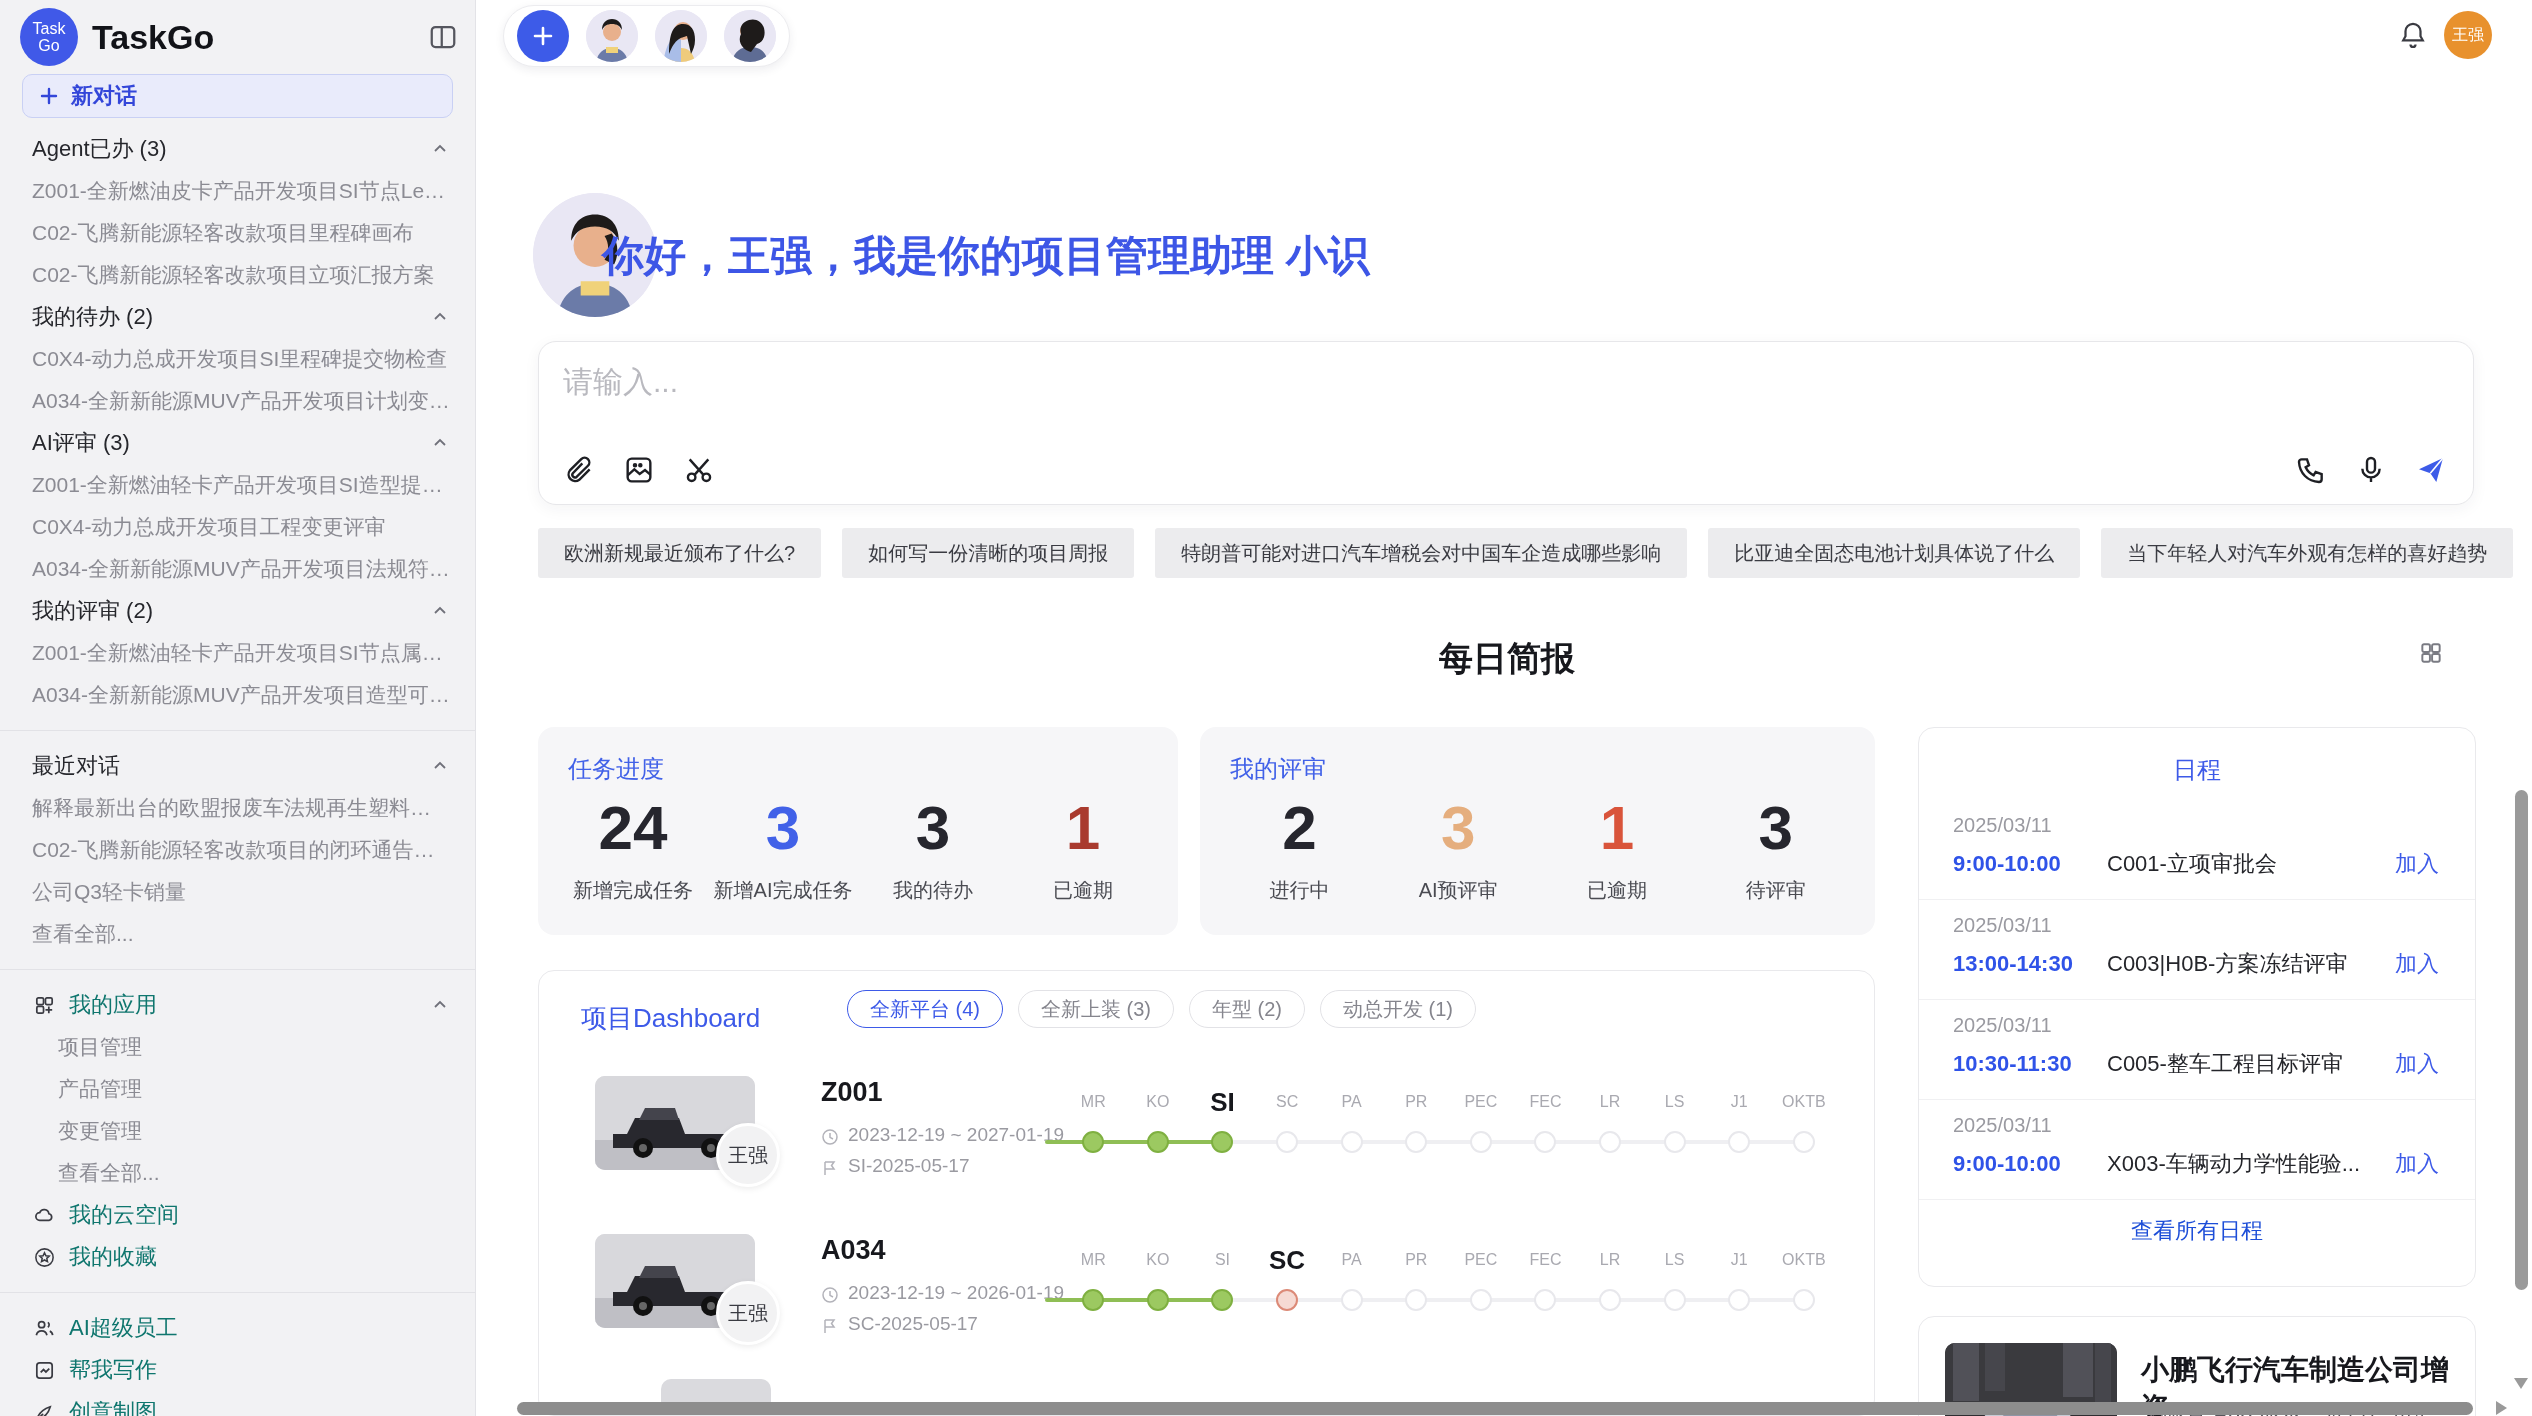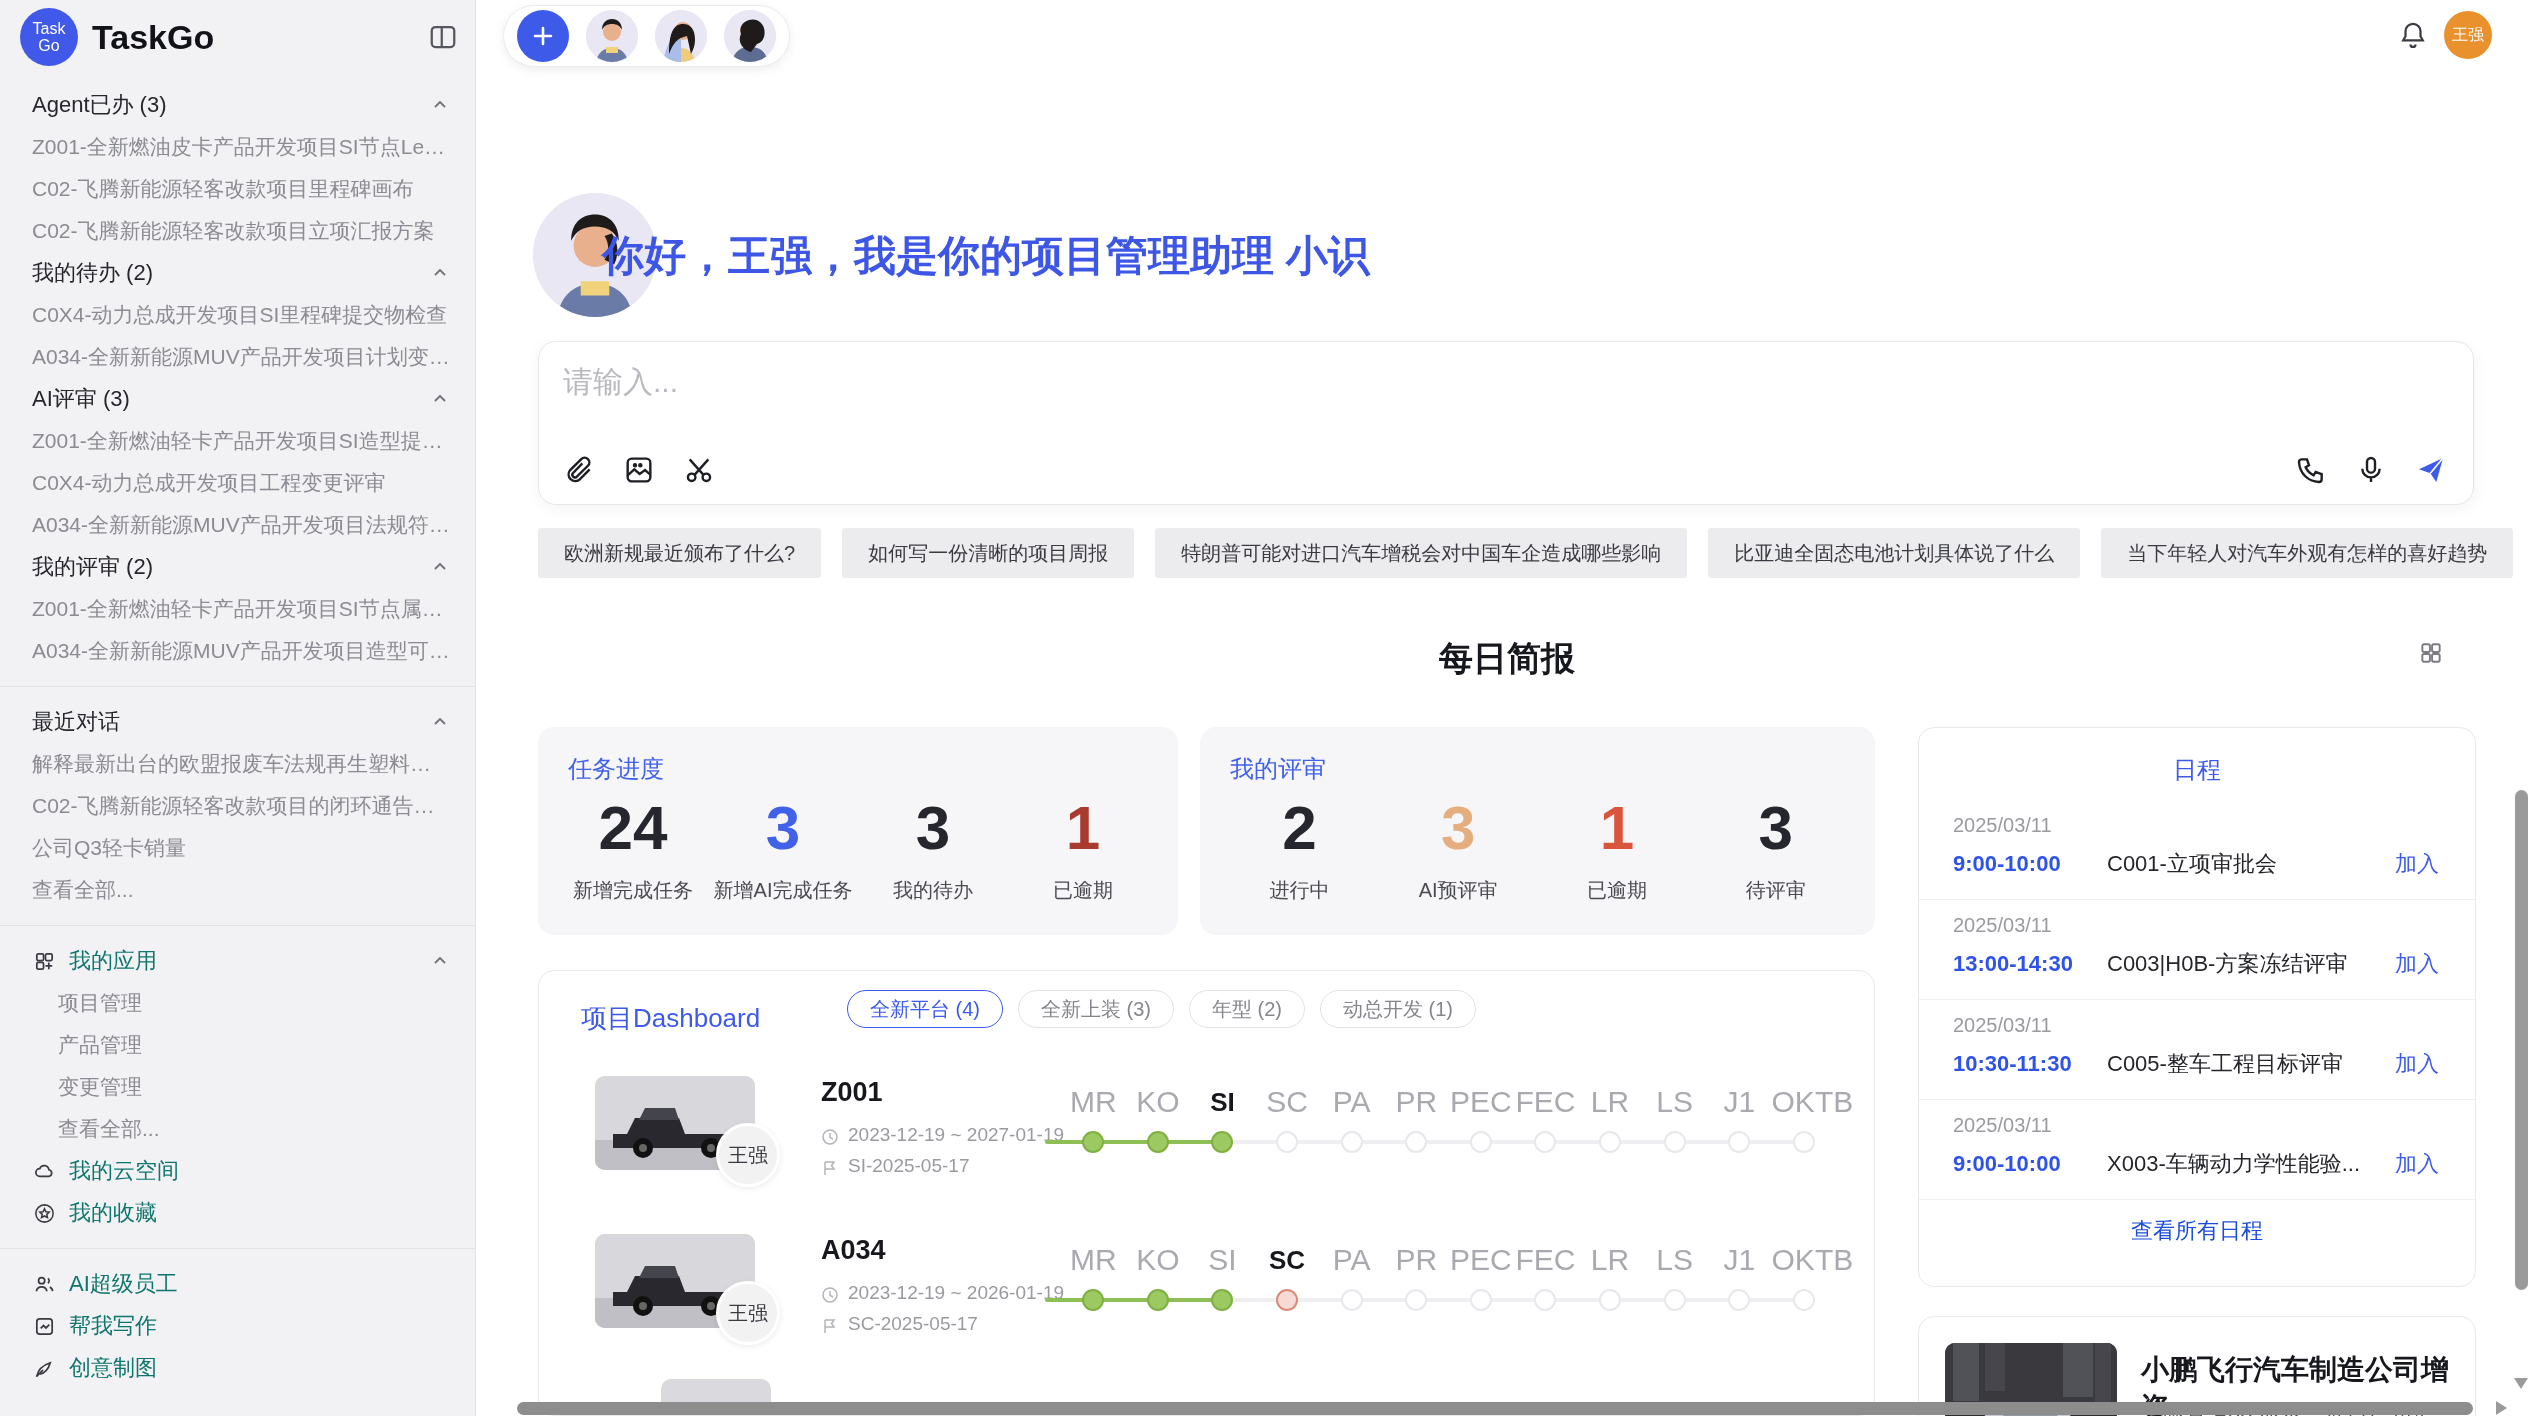--- a/index.html
+++ b/index.html
@@ -91,21 +91,21 @@
   .truck { position:absolute; left:56px; top:5px; width:160px; height:94px; border-radius:10px; overflow:hidden; background:#DADADE; }
   .owner-badge { position:absolute; left:177px; top:52px; width:64px; height:64px; border-radius:50%;
     background:#F2F2F3; border:3px solid #fff; display:flex; align-items:center; justify-content:center;
     font-size:20px; color:#3A3B42; box-shadow:0 2px 6px rgba(0,0,0,.08); }
   .proj-code { position:absolute; left:282px; top:6px; font-size:27px; font-weight:700; color:#17181D; }
   .proj-meta { position:absolute; left:282px; display:flex; align-items:flex-end; gap:9px; font-size:19px; color:#9A9AA1; }
   .proj-meta.m1 { top:53px; } .proj-meta.m2 { top:84px; }
   .proj-meta .ic { width:18px; height:18px; color:#B3B3BA; }
   .timeline { position:absolute; left:522px; top:14px; width:780px; }
   .ms-labels { display:flex; height:34px; }
-  .ms-labels span { width:64.6px; text-align:center; line-height:34px; font-size:30px; color:#A9A9B0; }
+  .ms-labels span { width:64.6px; text-align:center; line-height:34px; font-size:16px; color:#A9A9B0; }
   .proj.r1 .ms-labels span:nth-child(3), .proj.r2 .ms-labels span:nth-child(4)
     { color:#17181D; font-weight:700; font-size:26px; }
   .ms-dots { position:relative; height:50px; }
   .tl-line { position:absolute; top:21px; height:4px; border-radius:2px; background:#EFEFF2; left:-16px; width:760px; }
   .tl-prog { position:absolute; top:21px; height:4px; border-radius:2px; background:#8FBE55; left:-16px; width:180px; }
   .ms-dots .dots { position:relative; display:flex; }
   .dot { width:22px; height:22px; border-radius:50%; margin:12px 21.3px 0 21.3px; background:#fff; border:2px solid #E8E8EC; }
   .dot.done { background:#9CC961; border-color:#7FB041; }
   .dot.overdue { background:#F6DAD3; border-color:#DC8A77; }
   .proj-sliver { position:absolute; left:122px; top:408px; width:110px; height:38px; border-radius:10px; background:#DADADE; }
@@ -147,20 +147,26 @@
       <span>Task</span>
       <span>Go</span>
     </div>
     <div class="app-title">TaskGo</div>
     <div class="collapse-btn">
       <svg viewBox="0 0 24 24" fill="none" stroke="currentColor" stroke-width="1.8">
           <rect x="3" y="4" width="18" height="16" rx="3"></rect>
           <line x1="11" y1="4" x2="11" y2="20"></line>
         </svg>
     </div>
+  </div>
+  <div class="newchat">
+    <svg width="20" height="20" viewBox="0 0 20 20">
+        <path d="M10 3v14M3 10h14" stroke="currentColor" stroke-width="2.4" stroke-linecap="round"></path>
+      </svg>
+    <span>新对话</span>
   </div>
 
   <div class="sb-list">
     <div class="sb-h">
       <span>Agent已办 (3)</span>
       <svg width="18" height="18" viewBox="0 0 18 18">
           <path d="M4 11l5-5 5 5" fill="none" stroke="currentColor" stroke-width="1.8"></path>
         </svg>
     </div>
     <div class="sb-i">Z001-全新燃油皮卡产品开发项目SI节点Lesson Learn报告</div>

